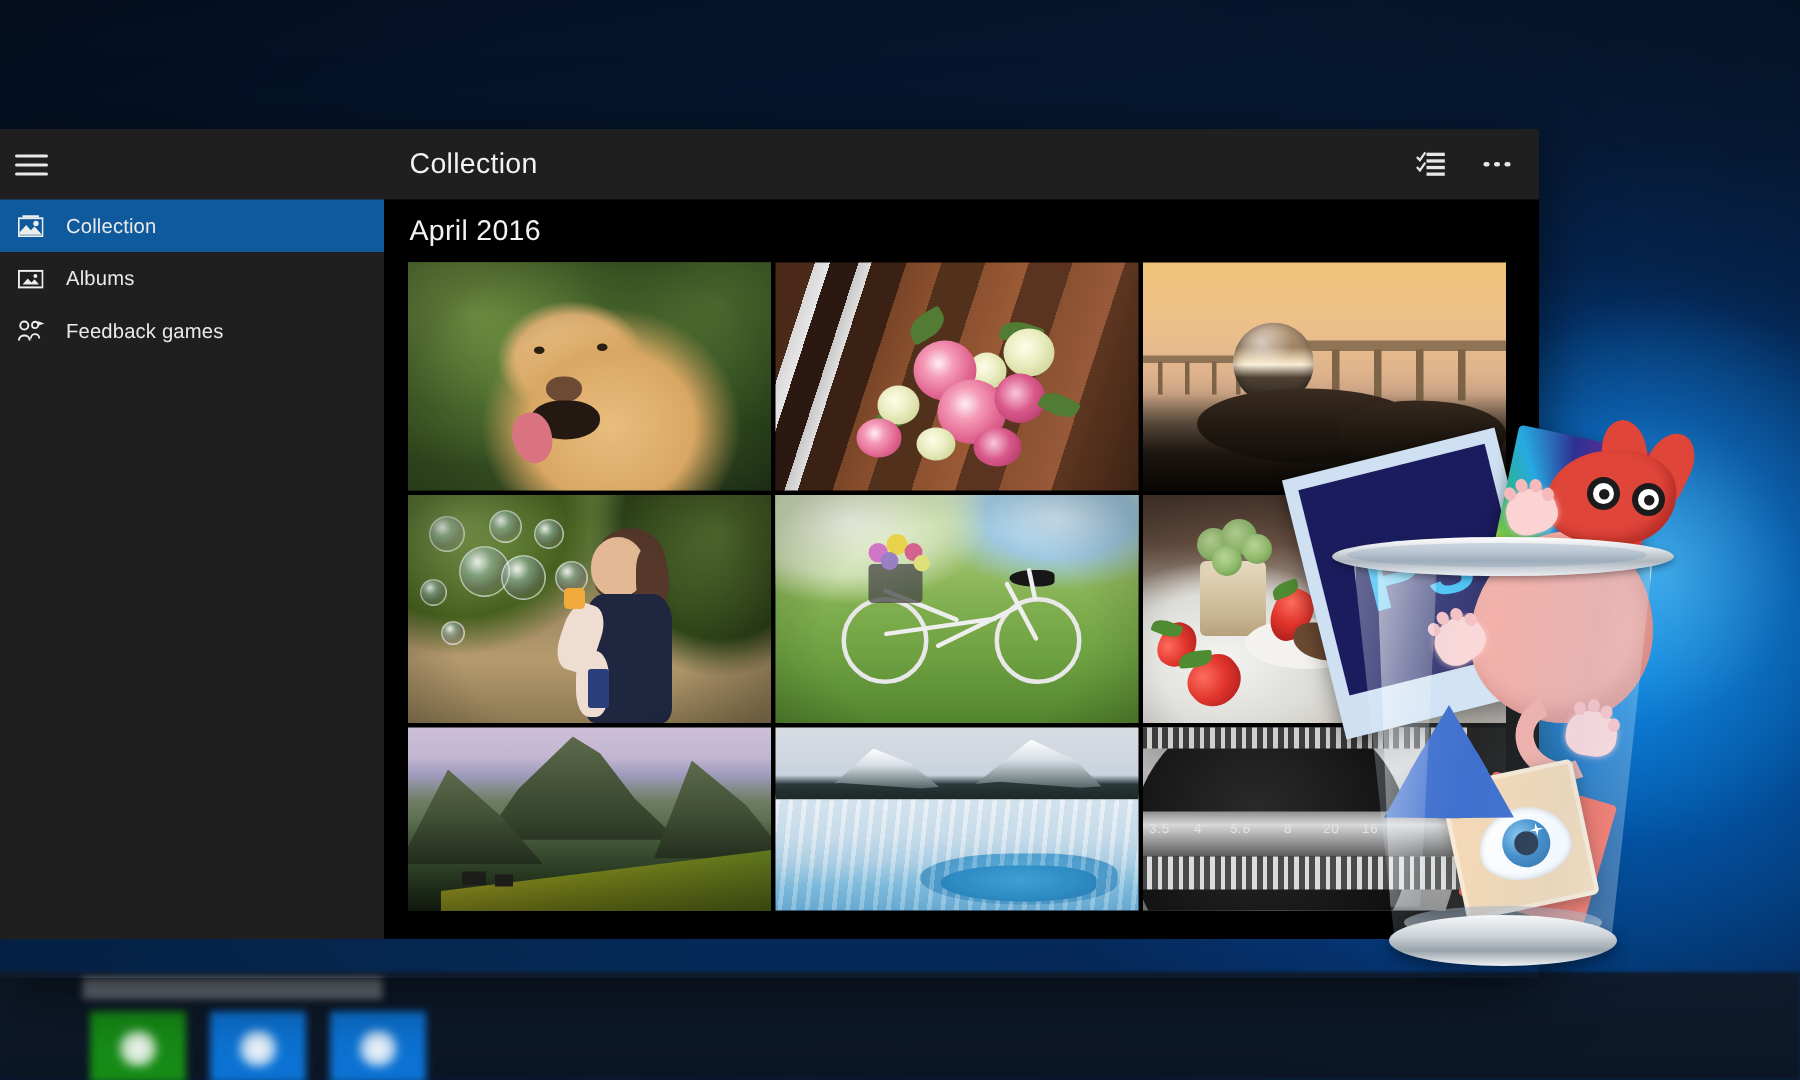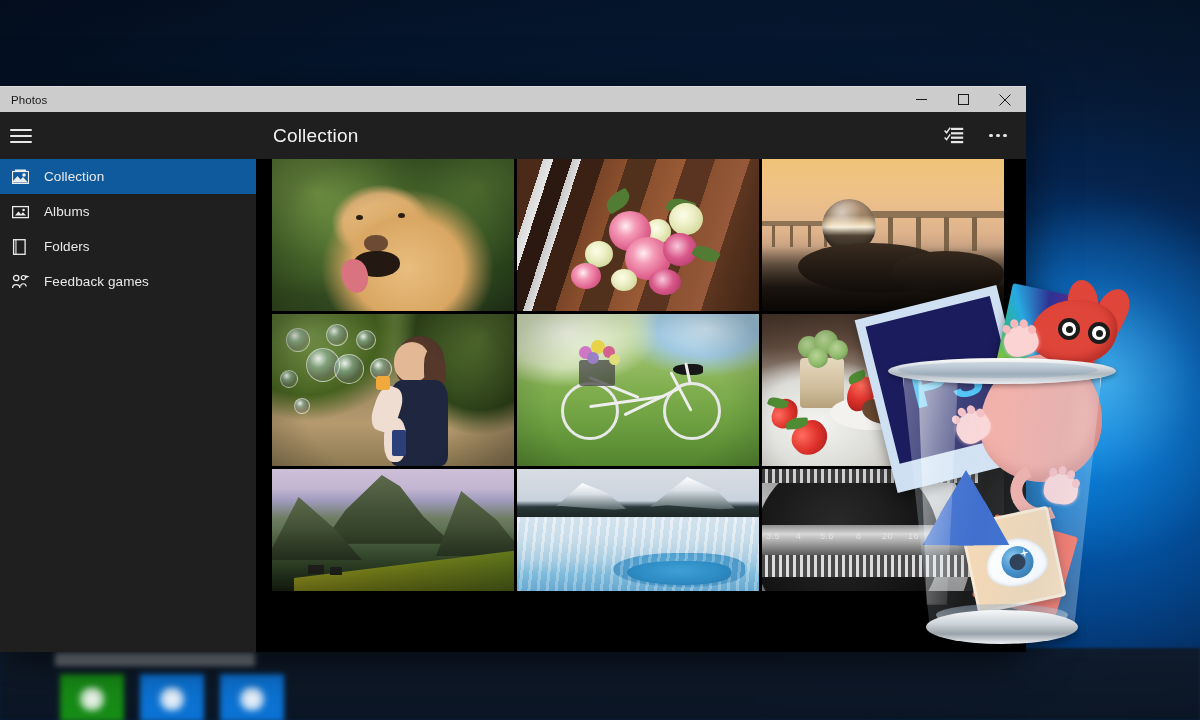--- a/index.html
+++ b/index.html
@@ -489,40 +489,20 @@
     <div class="tb-tile" id="tb-t2">
         <span class="tglow"></span>
       </div>
     <div class="tb-tile" id="tb-t3">
         <span class="tglow"></span>
       </div>
   </div>
 
   <div id="photos-window">
 
-    <div id="titlebar">
-      <span class="app-title">Photos</span>
-      <div class="win-controls">
-        <div class="win-btn">
-          <svg width="11" height="11" viewBox="0 0 11 11" aria-hidden="true">
-            <rect x="0" y="5" width="11" height="1" fill="currentColor"></rect>
-          </svg>
-        </div>
-        <div class="win-btn">
-          <svg width="11" height="11" viewBox="0 0 11 11" aria-hidden="true">
-            <rect x="0.5" y="0.5" width="10" height="10" fill="none" stroke="currentColor" stroke-width="1"></rect>
-          </svg>
-        </div>
-        <div class="win-btn">
-          <svg width="12" height="12" viewBox="0 0 12 12" aria-hidden="true">
-            <path d="M0.5 0.5 L11.5 11.5 M11.5 0.5 L0.5 11.5" stroke="currentColor" stroke-width="1" fill="none"></path>
-          </svg>
-        </div>
-      </div>
-    </div>
 
     <div id="win-body">
 
       <div id="sidebar">
         <div id="hamburger">
           <div class="ham-lines">
             <span></span>
               <span></span>
               <span></span>
           </div>
@@ -544,29 +524,20 @@
           <span class="nav-ico">
             <svg width="17" height="14" viewBox="0 0 17 14" aria-hidden="true">
               <rect x="0.6" y="1.6" width="15.8" height="11" fill="none" stroke="currentColor" stroke-width="1.3"></rect>
               <path d="M3 10.6 L6.5 6.6 L9 9.3 L11 7.2 L14 10.6 Z" fill="currentColor"></path>
               <circle cx="11.6" cy="5" r="1.3" fill="currentColor"></circle>
             </svg>
           </span>
           <span class="nav-label">Albums</span>
         </div>
 
-        <div class="nav-item">
-          <span class="nav-ico">
-            <svg width="15" height="16" viewBox="0 0 15 16" aria-hidden="true">
-              <rect x="1.6" y="0.7" width="11.5" height="14.6" fill="none" stroke="currentColor" stroke-width="1.3"></rect>
-              <rect x="3.4" y="0.7" width="1.1" height="14.6" fill="currentColor"></rect>
-            </svg>
-          </span>
-          <span class="nav-label">Folders</span>
-        </div>
 
 
         <div class="nav-item">
           <span class="nav-ico">
             <svg width="18" height="15" viewBox="0 0 18 15" aria-hidden="true">
               <circle cx="4.2" cy="4" r="2.7" fill="none" stroke="currentColor" stroke-width="1.3"></circle>
               <path d="M0.6 14 C0.6 9.6 7.8 9.6 7.8 14" fill="none" stroke="currentColor" stroke-width="1.3"></path>
               <circle cx="11.4" cy="3.6" r="2.1" fill="none" stroke="currentColor" stroke-width="1.2"></circle>
               <path d="M8.6 12.6 C8.6 8.8 14.2 8.8 14.2 12.6" fill="none" stroke="currentColor" stroke-width="1.2"></path>
               <path d="M13.4 1.2 L17.6 2.6 L13.4 4.2 Z" fill="currentColor"></path>
@@ -595,20 +566,21 @@
             <div class="ch-btn">
               <span class="dots">
                   <i></i>
                   <i></i>
                   <i></i>
                 </span>
             </div>
           </div>
         </div>
 
+        <div id="section-title">April 2016</div>
 
         <div id="grid">
 
           <div class="cell ph-dog" style="width:242px;height:152px;">
             <div class="dog-eye" style="left:84px;top:56px;"></div>
             <div class="dog-eye" style="left:126px;top:54px;"></div>
             <div class="dog-nose" style="left:92px;top:76px;"></div>
             <div class="dog-mouth" style="left:82px;top:92px;"></div>
             <div class="dog-tongue" style="left:70px;top:100px;"></div>
             <div class="shade" style="background:radial-gradient(ellipse 130px 115px at 50% 70%, rgba(0,0,0,0) 55%, rgba(0,0,0,0.22) 100%);"></div>

